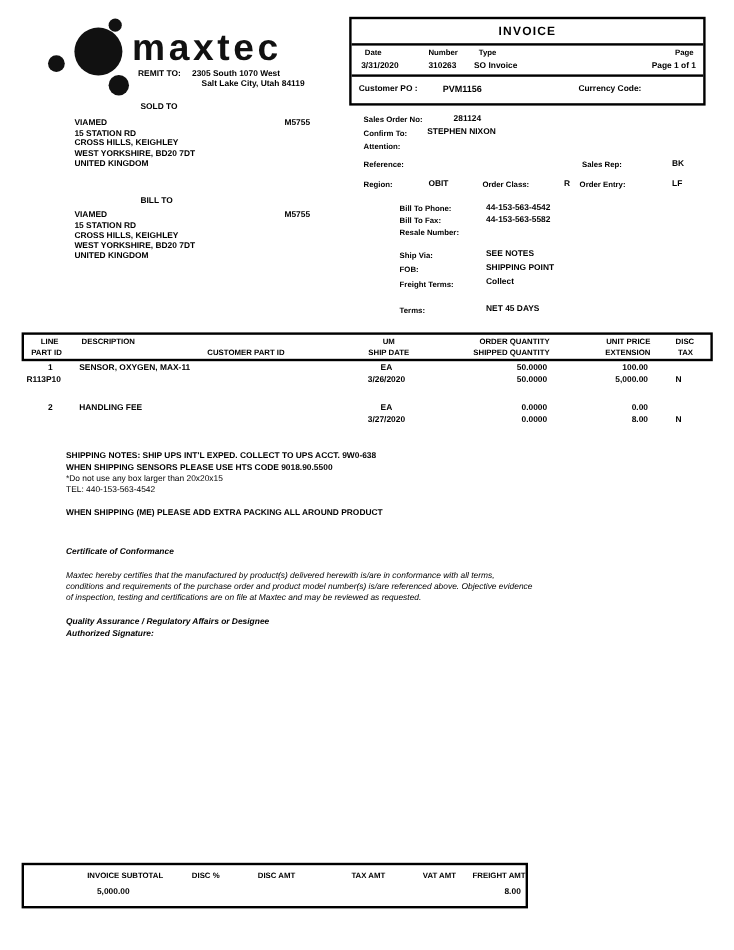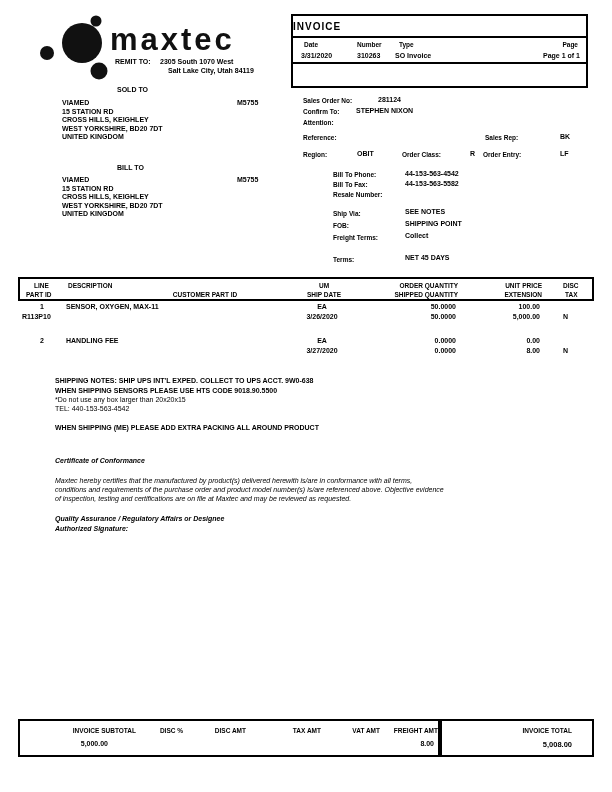--- a/index.html
+++ b/index.html
@@ -17,21 +17,21 @@
   .c { text-align:center; }
   .brand-name {
     position:absolute; left:110px; top:22px;
     font-size:31px; font-weight:bold; letter-spacing:3px; color:#111;
   }
   .inv-box {
     position:absolute; left:291px; top:14px; width:297px; height:74px;
     border:2px solid #000;
   }
   .inv-title-row { position:absolute; left:0; top:0; width:100%; height:22px;
-    border-bottom:2px solid #000; text-align:left; line-height:22px;
+    border-bottom:2px solid #000; text-align:center; line-height:22px;
     font-size:10px; font-weight:bold; letter-spacing:1px; }
   .inv-mid-row { position:absolute; left:0; top:22px; width:100%; height:26px;
     border-bottom:2px solid #000; }
   .inv-bot-row { position:absolute; left:0; top:48px; width:100%; height:22px; }
   .items-head {
     position:absolute; left:18px; top:277px; width:576px; height:24px;
     border:2px solid #000;
   }
   .totals-left {
     position:absolute; left:18px; top:719px; width:422px; height:38px;
@@ -65,20 +65,26 @@
     <div class="inv-title-row">INVOICE</div>
     <div class="inv-mid-row">
       <div class="t s65" style="left:11px; top:3px;">Date</div>
       <div class="t s65" style="left:64px; top:3px;">Number</div>
       <div class="t s65" style="left:106px; top:3px;">Type</div>
       <div class="t s65 r" style="right:8px; top:3px;">Page</div>
       <div class="t" style="left:8px; top:14px;">3/31/2020</div>
       <div class="t" style="left:64px; top:14px;">310263</div>
       <div class="t" style="left:102px; top:14px;">SO Invoice</div>
       <div class="t r" style="right:6px; top:14px;">Page 1 of 1</div>
+    </div>
+    <div class="inv-bot-row">
+      <div class="t" style="left:6px; top:7px;">Customer PO :</div>
+      <div class="t" style="left:76px; top:6px; font-size:7.5px;">PVM1156</div>
+      <div class="t" style="left:189px; top:7px;">Currency Code:</div>
+      <div class="t" style="left:262px; top:7px;"></div>
     </div>
   </div>
 
   <div class="t" style="left:117px; top:86px;">SOLD TO</div>
   <div class="t" style="left:62px; top:99px;">VIAMED</div>
   <div class="t" style="left:62px; top:107.5px;">15 STATION RD</div>
   <div class="t" style="left:62px; top:116px;">CROSS HILLS, KEIGHLEY</div>
   <div class="t" style="left:62px; top:124.5px;">WEST YORKSHIRE, BD20 7DT</div>
   <div class="t" style="left:62px; top:133px;">UNITED KINGDOM</div>
   <div class="t" style="left:237px; top:99px;">M5755</div>
@@ -176,19 +182,15 @@
   <div class="totals-left">
     <div class="t s65 r" style="left:26px; top:6px; width:90px;">INVOICE SUBTOTAL</div>
     <div class="t s65 r" style="left:123px; top:6px; width:40px;">DISC %</div>
     <div class="t s65 r" style="left:176px; top:6px; width:50px;">DISC AMT</div>
     <div class="t s65 r" style="left:251px; top:6px; width:50px;">TAX AMT</div>
     <div class="t s65 r" style="left:310px; top:6px; width:50px;">VAT AMT</div>
     <div class="t s65 r" style="left:358px; top:6px; width:60px;">FREIGHT AMT</div>
     <div class="t r" style="left:18px; top:19px; width:70px;">5,000.00</div>
     <div class="t r" style="left:354px; top:19px; width:60px;">8.00</div>
   </div>
-  <div class="totals-right">
-    <div class="t s65 r" style="left:20px; top:6px; width:110px;">INVOICE TOTAL</div>
-    <div class="t r" style="left:20px; top:19px; width:110px; font-size:7.5px;">5,008.00</div>
-  </div>
 
 
 </div>
 
 </body></html>

